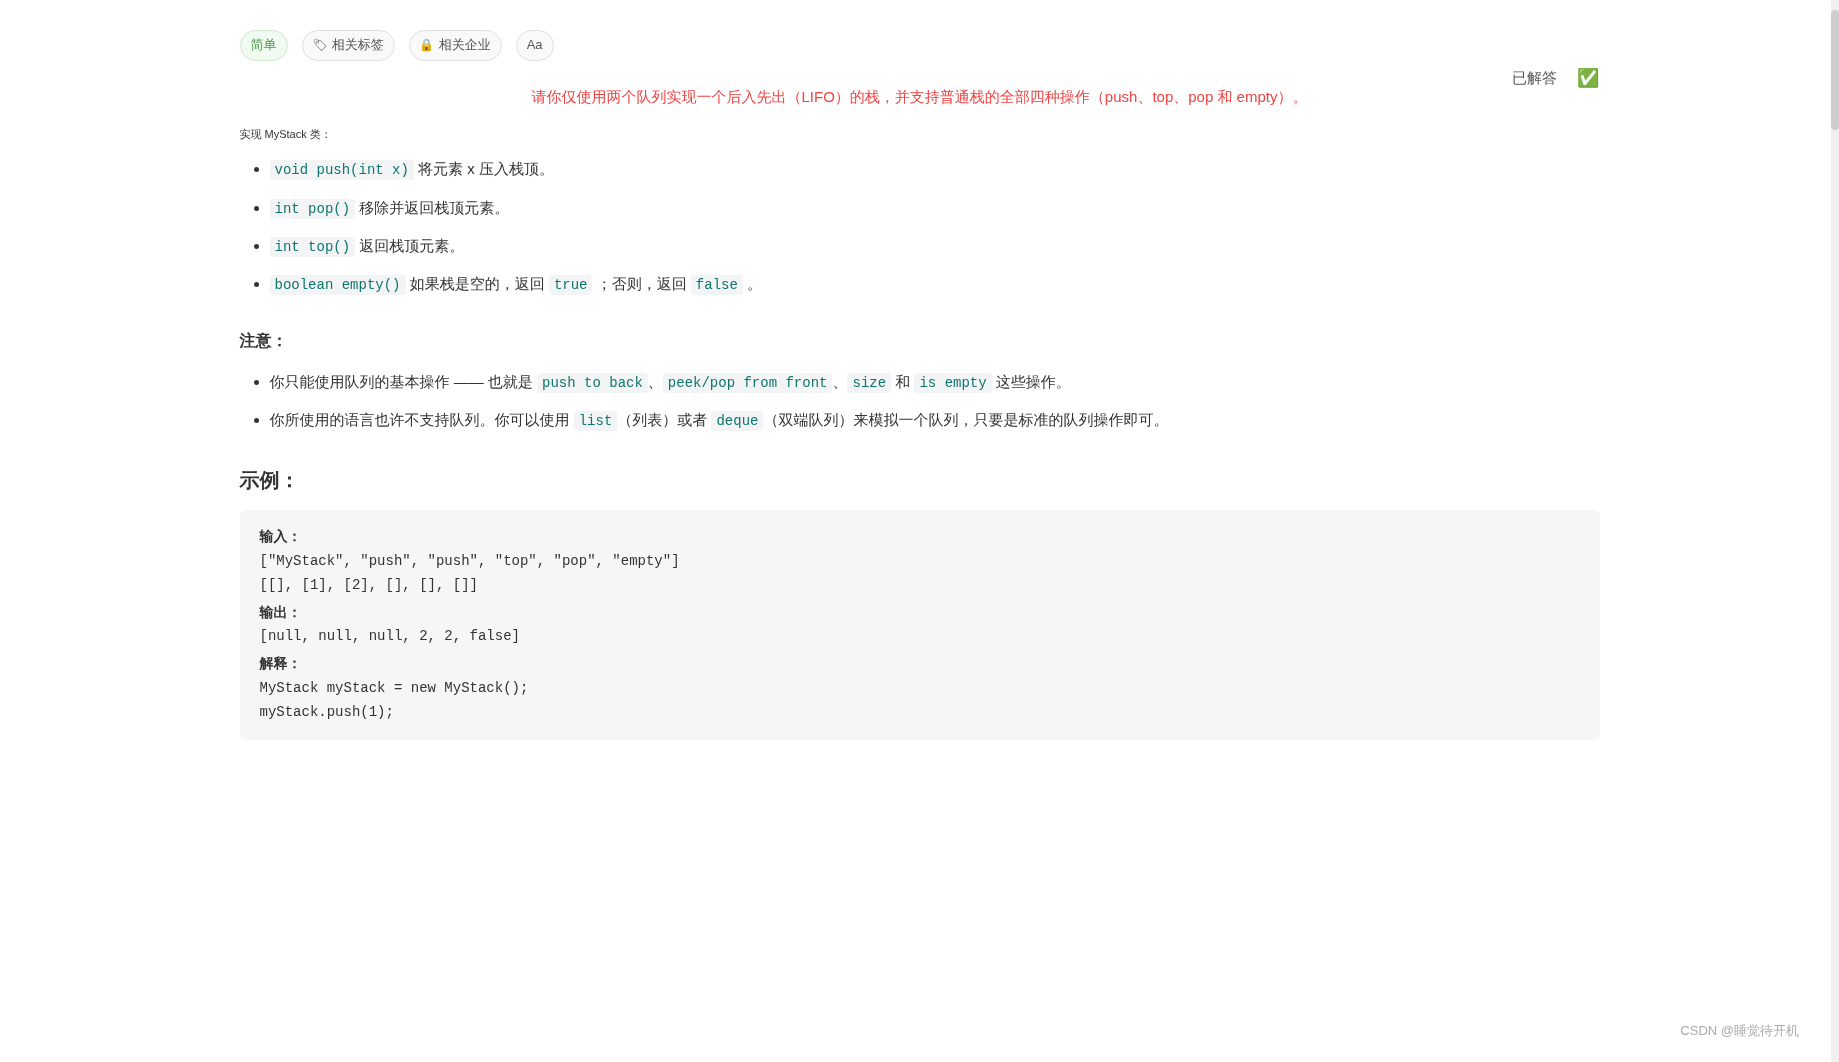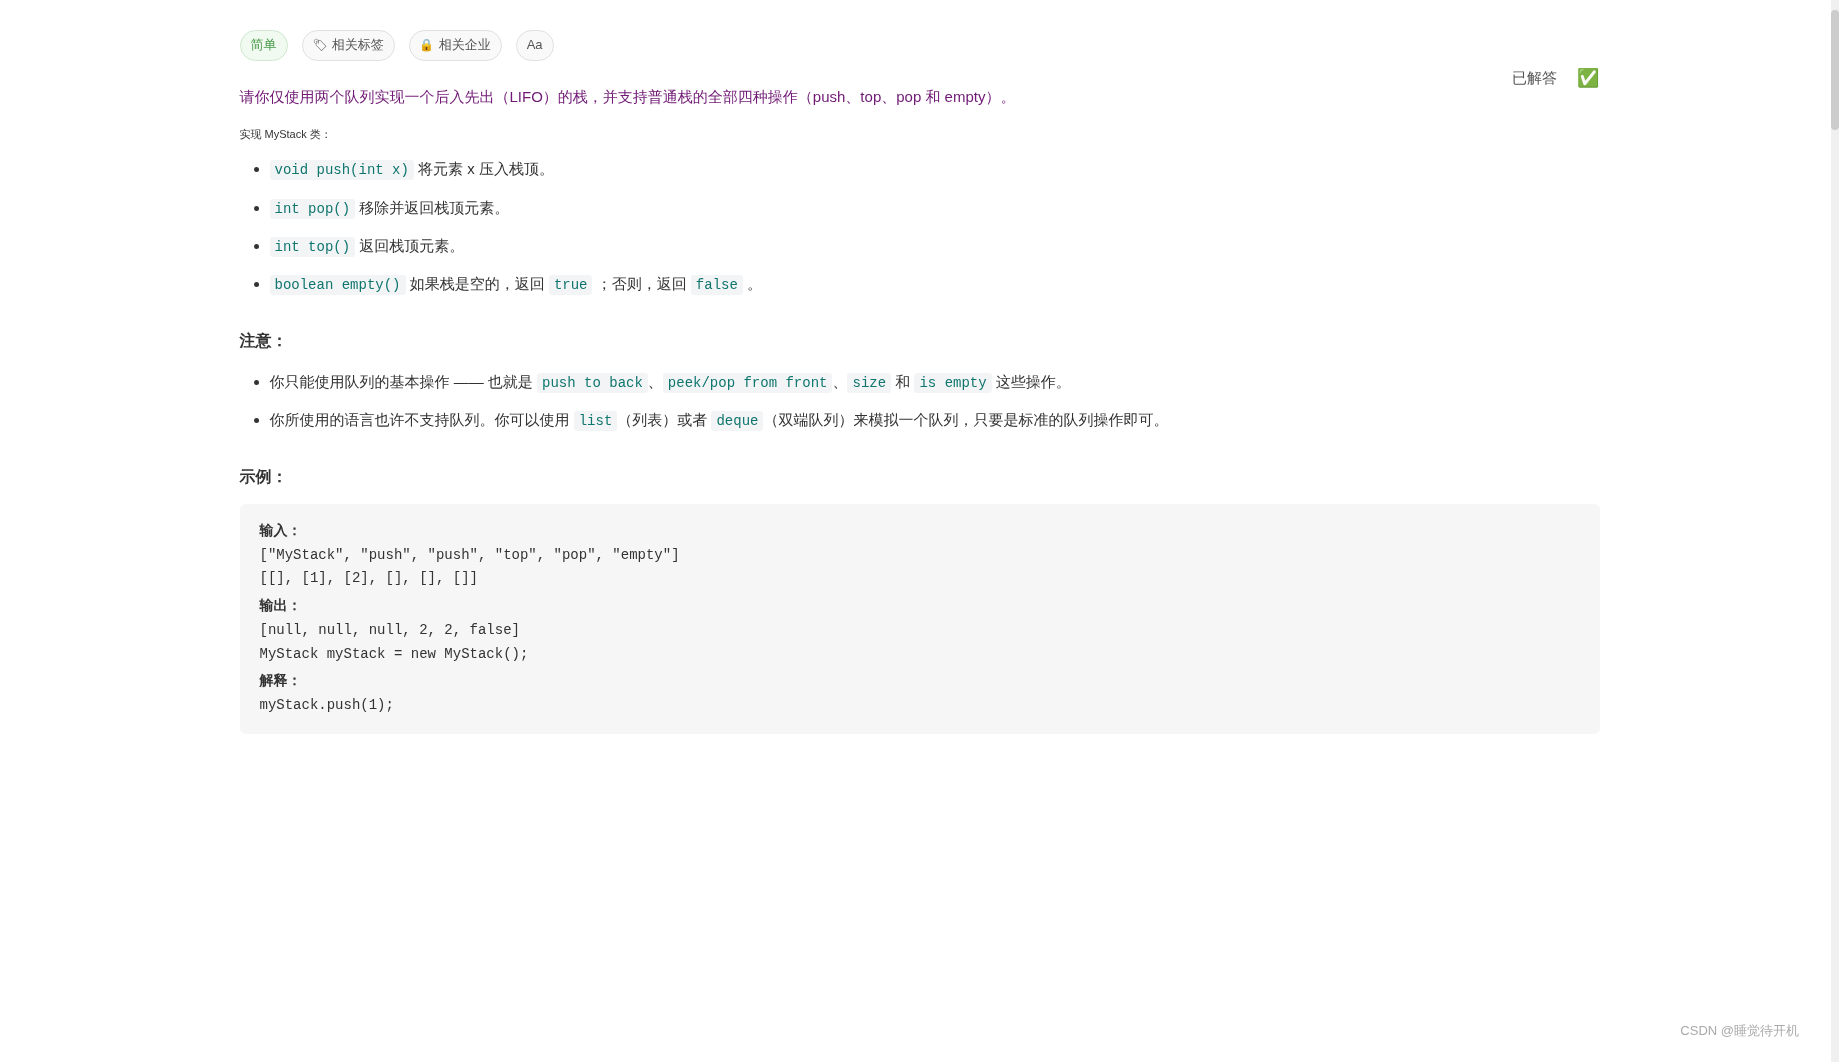--- a/index.html
+++ b/index.html
@@ -72,23 +72,24 @@
       margin-top: 29px;
     }
 
     .solved-badge .check-icon {
       color: #52c41a;
       font-size: 18px;
     }
 
     .description {
       font-size: 15px;
-      color: #701a75;
+      color: #ef4444;
       margin-bottom: 16px;
       line-height: 1.8;
+      text-align: center;
     }
 
     .section-subtitle {
       font-size: 11px;
       color: #333;
       margin-bottom: 12px;
     }
 
     .bullet-list {
       list-style: disc;
@@ -113,21 +114,21 @@
     }
 
     .notice-title {
       font-size: 16px;
       font-weight: bold;
       margin-top: 30px;
       margin-bottom: 14px;
     }
 
     .example-title {
-      font-size: 16px;
+      font-size: 20px;
       font-weight: bold;
       margin-top: 30px;
       margin-bottom: 14px;
       font-family: Liberation Serif, serif;
     }
 
     .code-block {
       background: #f6f6f6;
       border-radius: 6px;
       padding: 16px 20px;
@@ -240,24 +241,24 @@
   <div class="code-block">
     <div>
       <span class="label-bold">输入：</span>
     </div>
     <div>["MyStack", "push", "push", "top", "pop", "empty"]</div>
     <div>[[], [1], [2], [], [], []]</div>
     <div style="margin-top:4px;">
       <span class="label-bold">输出：</span>
     </div>
     <div>[null, null, null, 2, 2, false]</div>
-    <div>MyStack myStack = new MyStack();</div>
     <div style="margin-top:4px;">
       <span class="label-bold">解释：</span>
     </div>
+    <div>MyStack myStack = new MyStack();</div>
     <div>myStack.push(1);</div>
   </div>
 
 </div>
 
 <div class="scrollbar-track">
   <div class="scrollbar-thumb"></div>
 </div>
 
 <div class="csdn-watermark">CSDN @睡觉待开机</div>

